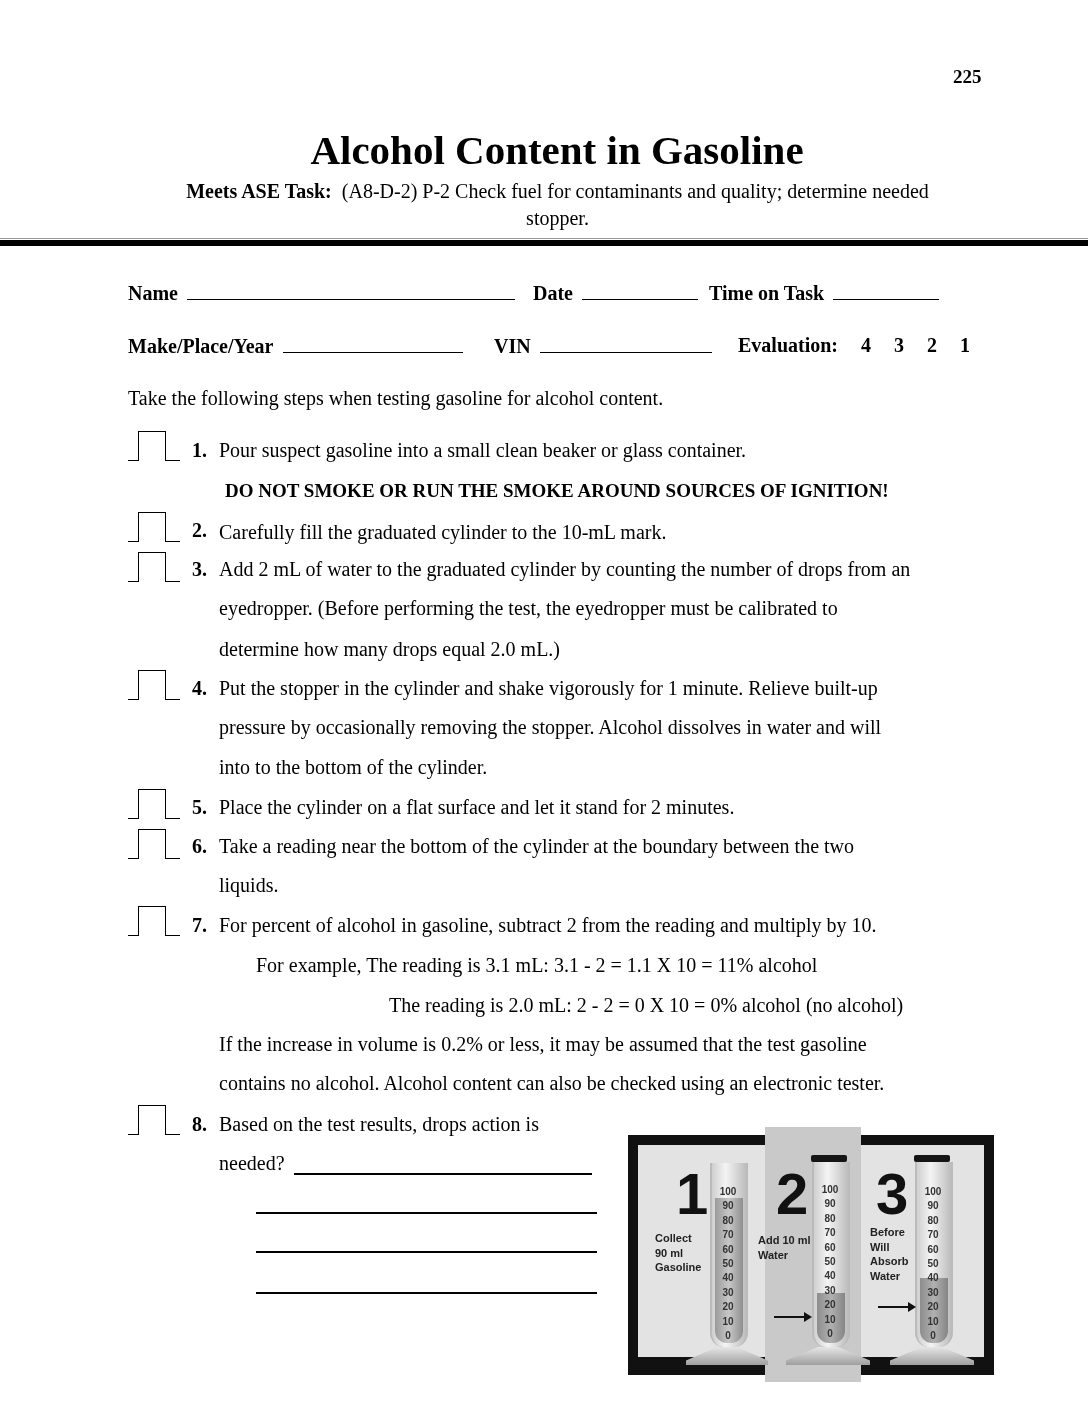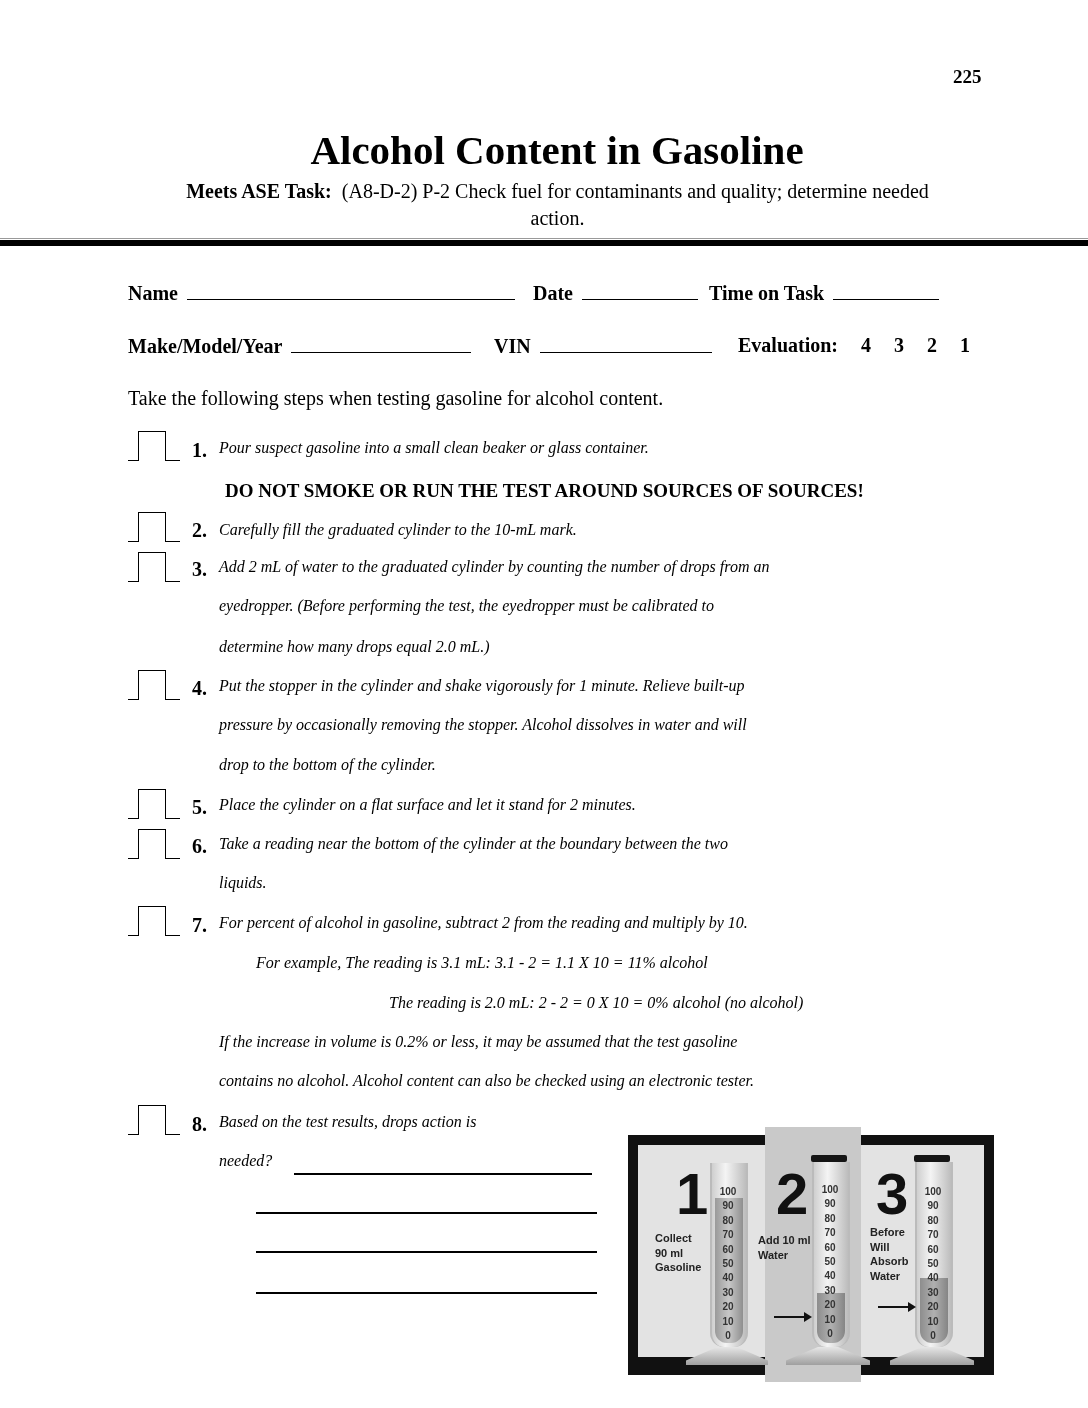--- a/index.html
+++ b/index.html
@@ -13,21 +13,21 @@
   .rule { left: 0; top: 240px; width: 1088px; height: 6px; background: #000; }
   .rule-thin { left: 0; top: 238px; width: 1088px; height: 1px; background: #999; }
   .line-text { font-size: 20px; white-space: nowrap; }
   .bold { font-weight: bold; }
   .blank { display: inline-block; border-bottom: 1.5px solid #000; height: 18px; vertical-align: baseline; }
   .eval-num { display: inline-block; margin-left: 18px; font-weight: bold; }
   .checkbox { position: absolute; width: 38px; height: 32px; }
   .checkbox .under { position: absolute; left: 0; bottom: 0; width: 52px; height: 1.5px; background: #000; }
   .checkbox .box { position: absolute; left: 10px; bottom: 0; width: 28px; height: 30px; border: 1.5px solid #000; border-bottom: none; box-sizing: border-box; background: #fff; cursor: pointer; }
   .step-num { position: absolute; font-weight: bold; font-size: 20px; }
-  .step-text { position: absolute; font-size: 16px; white-space: nowrap; font-style: italic; }
+  .step-text { position: absolute; font-size: 20px; white-space: nowrap; }
   .warn { position: absolute; left: 225px; top: 480px; font-weight: bold; font-size: 19px; white-space: nowrap; }
   .answer-line { position: absolute; height: 1.5px; background: #000; }
   
   .illus { left: 628px; top: 1127px; width: 366px; height: 255px; }
   .illus .frame { position: absolute; left: 0; top: 8px; width: 366px; height: 240px; background: #111; }
   .illus .panel { position: absolute; background: #e3e3e3; }
   .illus .center { position: absolute; left: 137px; top: 0; width: 96px; height: 255px; background: #c9c9c9; }
   .illus .bignum { position: absolute; font-family: "Liberation Sans", sans-serif; font-weight: bold; font-size: 58px; color: #111; line-height: 1; }
   .illus .caption { position: absolute; font-family: "Liberation Sans", sans-serif; font-weight: bold; font-size: 11px; color: #222; line-height: 14.5px; white-space: pre-line; }
   .illus .cyl { position: absolute; width: 38px; border-left: 2px solid #bbb; border-right: 2px solid #bbb; background: linear-gradient(90deg, #cfcfcf, #f4f4f4 40%, #bdbdbd); border-radius: 0 0 14px 14px; box-sizing: border-box; }
@@ -39,40 +39,40 @@
   .illus .arrow::after { content: ""; position: absolute; right: -2px; top: -4px; border-left: 8px solid #111; border-top: 5px solid transparent; border-bottom: 5px solid transparent; }
 </style>
 </head>
 <body>
 
 <div class="abs page-num">225</div>
 <div class="abs title">Alcohol Content in Gasoline</div>
 <div class="abs subtitle">
   <b>Meets ASE Task:</b>&nbsp;
   <span>(A8-D-2) P-2  Check fuel for contaminants and quality; determine needed</span><br>
-  <span>action.</span>
+  <span>stopper.</span>
 </div>
 <div class="abs rule-thin"></div>
 <div class="abs rule"></div>
 
 <div class="abs line-text" style="left:128px; top:281px;">
   <span class="bold">Name</span>
   <span class="blank" style="width:328px; margin-left:4px;"></span>
 </div>
 <div class="abs line-text" style="left:533px; top:281px;">
   <span class="bold">Date</span>
   <span class="blank" style="width:116px; margin-left:4px;"></span>
 </div>
 <div class="abs line-text" style="left:709px; top:281px;text-align:center;">
   <span class="bold">Time on Task</span>
   <span class="blank" style="width:106px; margin-left:4px;"></span>
 </div>
 
 <div class="abs line-text" style="left:128px; top:334px;">
-  <span class="bold">Make/Model/Year</span>
+  <span class="bold">Make/Place/Year</span>
   <span class="blank" style="width:180px; margin-left:4px;"></span>
 </div>
 <div class="abs line-text" style="left:494px; top:334px;">
   <span class="bold">VIN</span>
   <span class="blank" style="width:172px; margin-left:4px;"></span>
 </div>
 <div class="abs line-text" style="left:726px; top:334px;margin-left:12px;">
   <span class="bold">Evaluation:</span>
   <span class="eval-num">4</span>
   <span class="eval-num">3</span>
@@ -82,21 +82,21 @@
 
 <div class="abs line-text" style="left:128px; top:387px;">Take the following steps when testing gasoline for alcohol content.</div>
 
 <div class="checkbox" style="left:128px; top:429px;">
     <div class="under"></div>
     <div class="box"></div>
   </div>
 <div class="step-num" style="left:192px; top:439px;">1.</div>
 <div class="step-text" style="left:219px; top:439px;">Pour suspect gasoline into a small clean beaker or glass container.</div>
 
-<div class="warn">DO NOT SMOKE OR RUN THE TEST AROUND SOURCES OF SOURCES!</div>
+<div class="warn">DO NOT SMOKE OR RUN THE SMOKE AROUND SOURCES OF IGNITION!</div>
 
 <div class="checkbox" style="left:128px; top:510px;">
     <div class="under"></div>
     <div class="box"></div>
   </div>
 <div class="step-num" style="left:192px; top:519px;">2.</div>
 <div class="step-text" style="left:219px; top:521px;">Carefully fill the graduated cylinder to the 10-mL mark.</div>
 
 <div class="checkbox" style="left:128px; top:550px;">
     <div class="under"></div>
@@ -107,21 +107,21 @@
 <div class="step-text" style="left:219px; top:597px;">eyedropper.  (Before performing the test, the eyedropper must be calibrated to</div>
 <div class="step-text" style="left:219px; top:638px;">determine how many drops equal 2.0 mL.)</div>
 
 <div class="checkbox" style="left:128px; top:668px;">
     <div class="under"></div>
     <div class="box"></div>
   </div>
 <div class="step-num" style="left:192px; top:677px;">4.</div>
 <div class="step-text" style="left:219px; top:677px;">Put the stopper in the cylinder and shake vigorously for 1 minute.  Relieve built-up</div>
 <div class="step-text" style="left:219px; top:716px;">pressure by occasionally removing the stopper.  Alcohol dissolves in water and will</div>
-<div class="step-text" style="left:219px; top:756px;">drop to the bottom of the cylinder.</div>
+<div class="step-text" style="left:219px; top:756px;">into to the bottom of the cylinder.</div>
 
 <div class="checkbox" style="left:128px; top:787px;">
     <div class="under"></div>
     <div class="box"></div>
   </div>
 <div class="step-num" style="left:192px; top:796px;">5.</div>
 <div class="step-text" style="left:219px; top:796px;">Place the cylinder on a flat surface and let it stand for 2 minutes.</div>
 
 <div class="checkbox" style="left:128px; top:827px;">
     <div class="under"></div>

